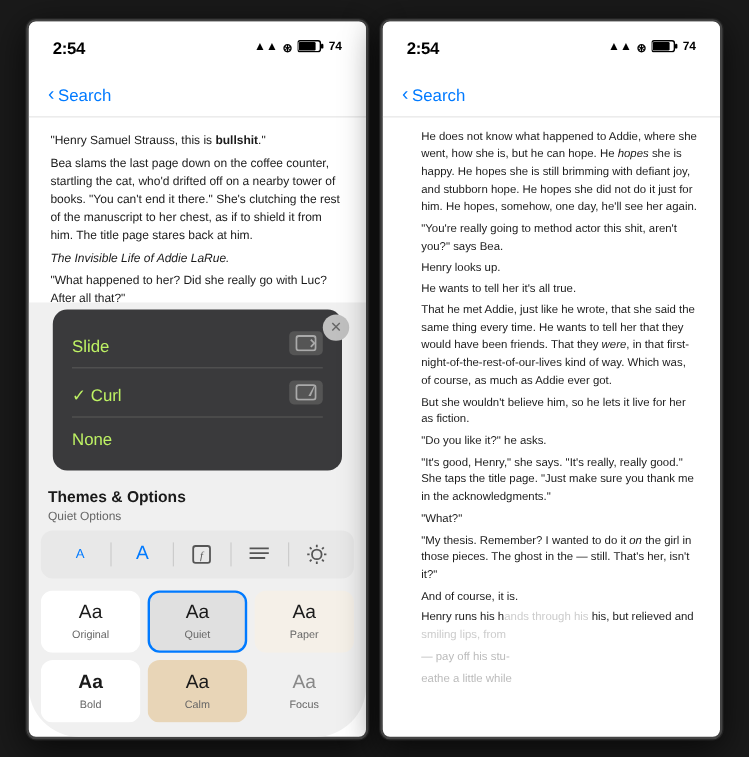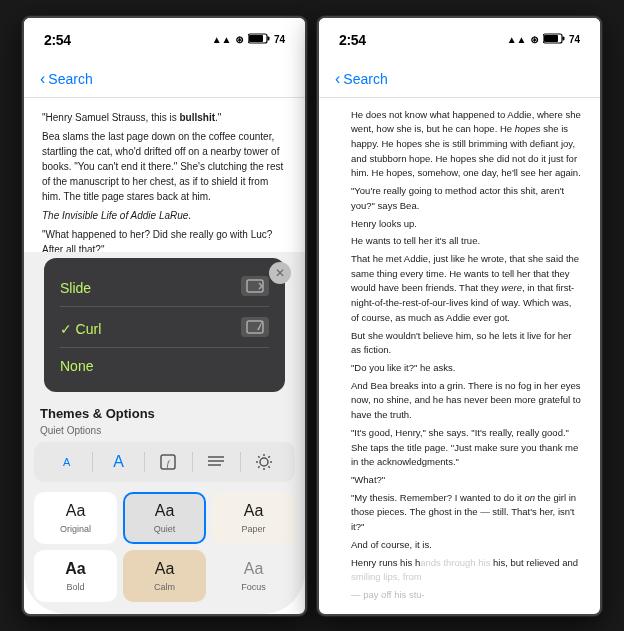--- a/index.html
+++ b/index.html
@@ -454,21 +454,20 @@
     </div>
 
     <div class="right-book-content" style="height:506px; overflow:hidden;">
       <p>He does not know what happened to Addie, where she went, how she is, but he can hope. He <span class="italic">hopes</span> she is happy. He hopes she is still brimming with defiant joy, and stubborn hope. He hopes she did not do it just for him. He hopes, somehow, one day, he'll see her again.</p>
       <p>"You're really going to method actor this shit, aren't you?" says Bea.</p>
       <p>Henry looks up.</p>
       <p>He wants to tell her it's all true.</p>
       <p>That he met Addie, just like he wrote, that she said the same thing every time. He wants to tell her that they would have been friends. That they <span class="italic">were</span>, in that first-night-of-the-rest-of-our-lives kind of way. Which was, of course, as much as Addie ever got.</p>
       <p>But she wouldn't believe him, so he lets it live for her as fiction.</p>
       <p>"Do you like it?" he asks.</p>
-      <p>And Bea breaks into a grin. There is no fog in her eyes now, no shine, and he has never been more grateful to have the truth.</p>
       <p>"It's good, Henry," she says. "It's really, really good." She taps the title page. "Just make sure you thank me in the acknowledgments."</p>
       <p>"What?"</p>
       <p>"My thesis. Remember? I wanted to do it <span class="italic">on</span> the girl in those pieces. The ghost in the <span class="italic">—</span> still. That's her, isn't it?"</p>
       <p>And of course, it is.</p>
       <p>Henry runs his h<span style="color:#ccc;">ands through his</span> his, but relieved and <span style="color:#ccc;text-align:right;">smiling</span> <span style="color:#ccc;">lips, from</span></p>
       <p style="color:#bbb;">— pay off his stu-</p>
       <p style="color:#bbb;">eathe a little while</p>
 
     </div>
   </div>

